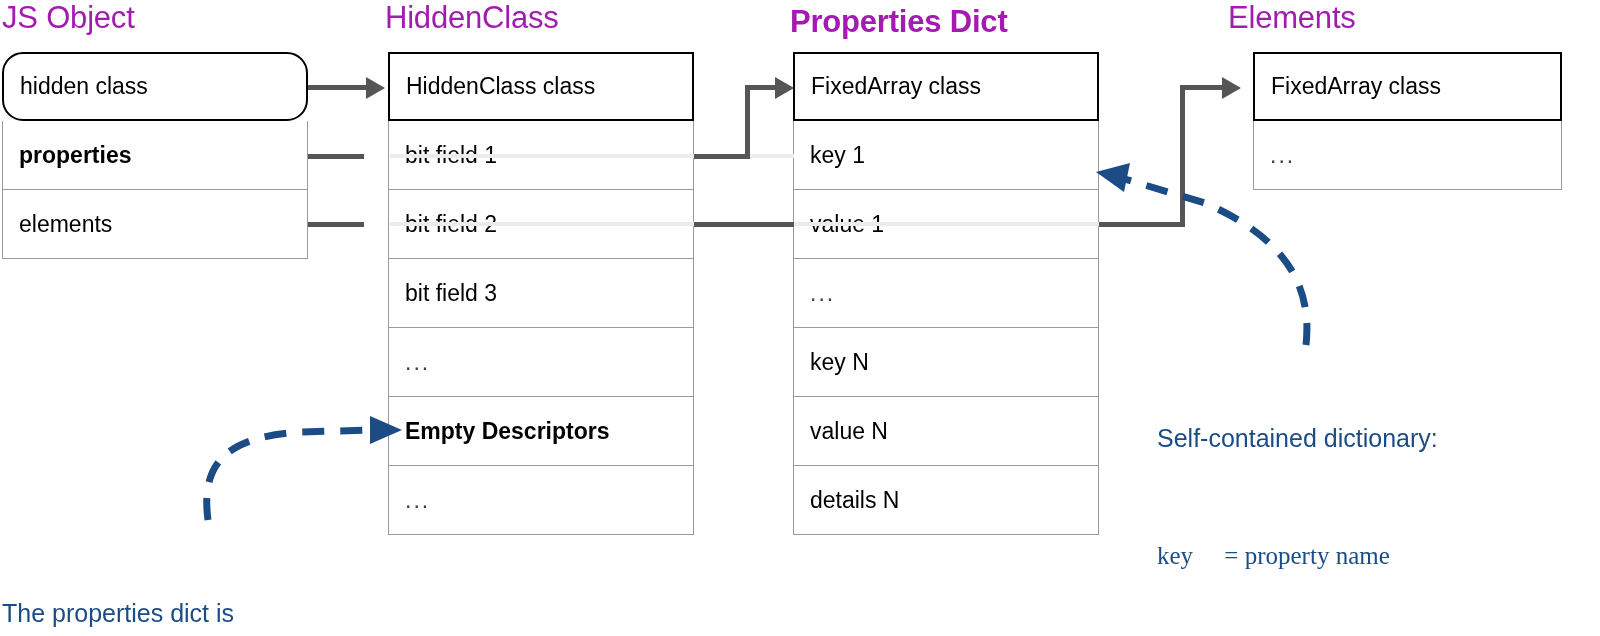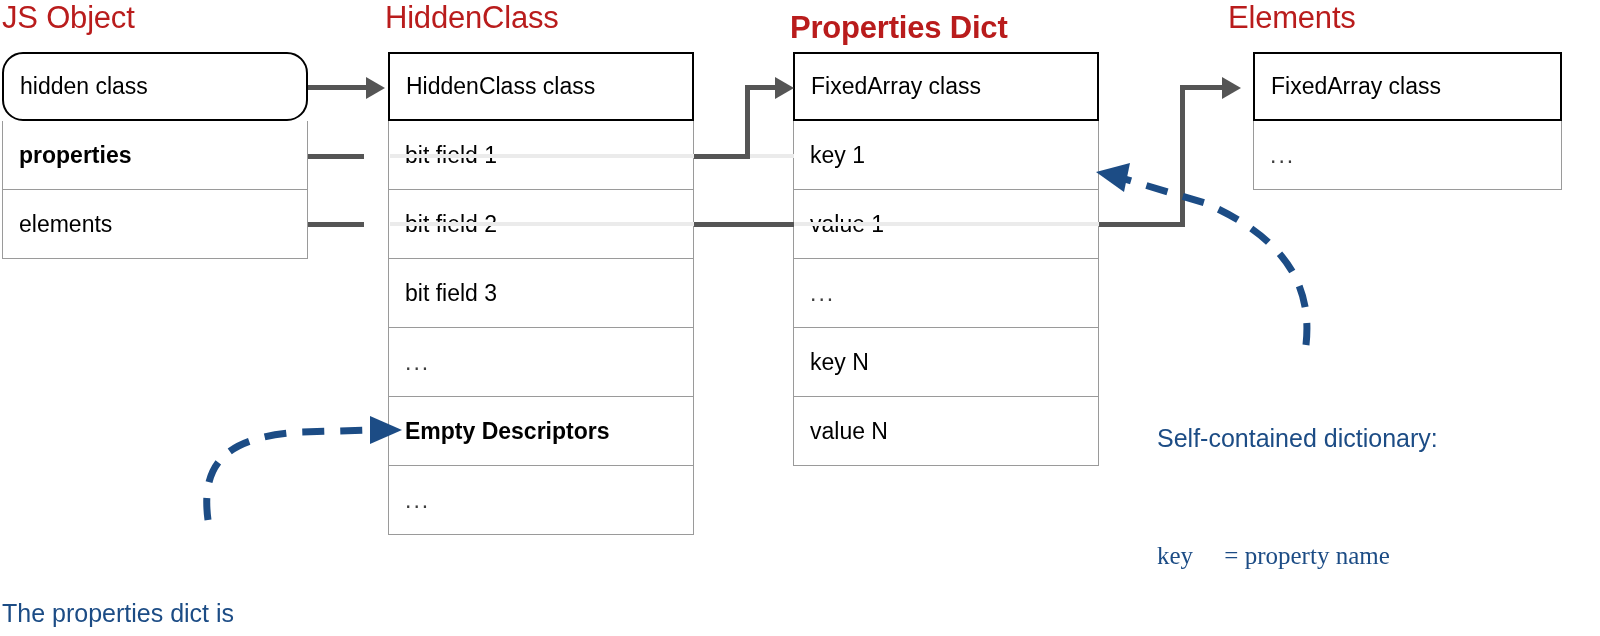--- a/index.html
+++ b/index.html
@@ -14,21 +14,21 @@
     background: #ffffff;
     font-family: "Liberation Sans", sans-serif;
     overflow: hidden;
   }
 
   
   .col-title {
     position: absolute;
     font-size: 31px;
     line-height: 1;
-    color: #b91c1c;
+    color: #a21caf;
     white-space: nowrap;
     letter-spacing: -0.2px;
   }
   .col-title.bold { font-weight: bold; }
 
   
   .struct {
     position: absolute;
     box-sizing: border-box;
     background: transparent;
@@ -94,21 +94,21 @@
   }
   .dashes { position: absolute; z-index: 6; overflow: visible; }
 </style>
 </head>
 <body>
 
 <div id="stage">
 
   <div class="col-title" style="left:2px; top:2px;">JS Object</div>
   <div class="col-title" style="left:385px; top:2px;">HiddenClass</div>
-  <div class="col-title bold" style="left:790px; top:12px;">Properties Dict</div>
+  <div class="col-title bold" style="left:790px; top:6px;">Properties Dict</div>
   <div class="col-title" style="left:1228px; top:2px;">Elements</div>
 
   <div class="struct" style="left:2px; top:52px; width:306px;">
     <div class="cell head" style="height:69px;border-radius:21px;">
       <span>hidden class</span>
     </div>
     <div class="cell bold" style="height:69px;text-align:center;">
       <span>properties</span>
     </div>
     <div class="cell" style="height:69px;">
@@ -151,20 +151,23 @@
       <span>value 1</span>
     </div>
     <div class="cell ellipsis" style="height:69px;">
       <span>...</span>
     </div>
     <div class="cell" style="height:69px;">
       <span>key N</span>
     </div>
     <div class="cell" style="height:69px;">
       <span>value N</span>
+    </div>
+    <div class="cell" style="height:69px;">
+      <span>details N</span>
     </div>
   </div>
 
   <div class="struct" style="left:1253px; top:52px; width:309px;">
     <div class="cell head" style="height:69px;">
       <span>FixedArray class</span>
     </div>
     <div class="cell ellipsis" style="height:69px;">
       <span>...</span>
     </div>

